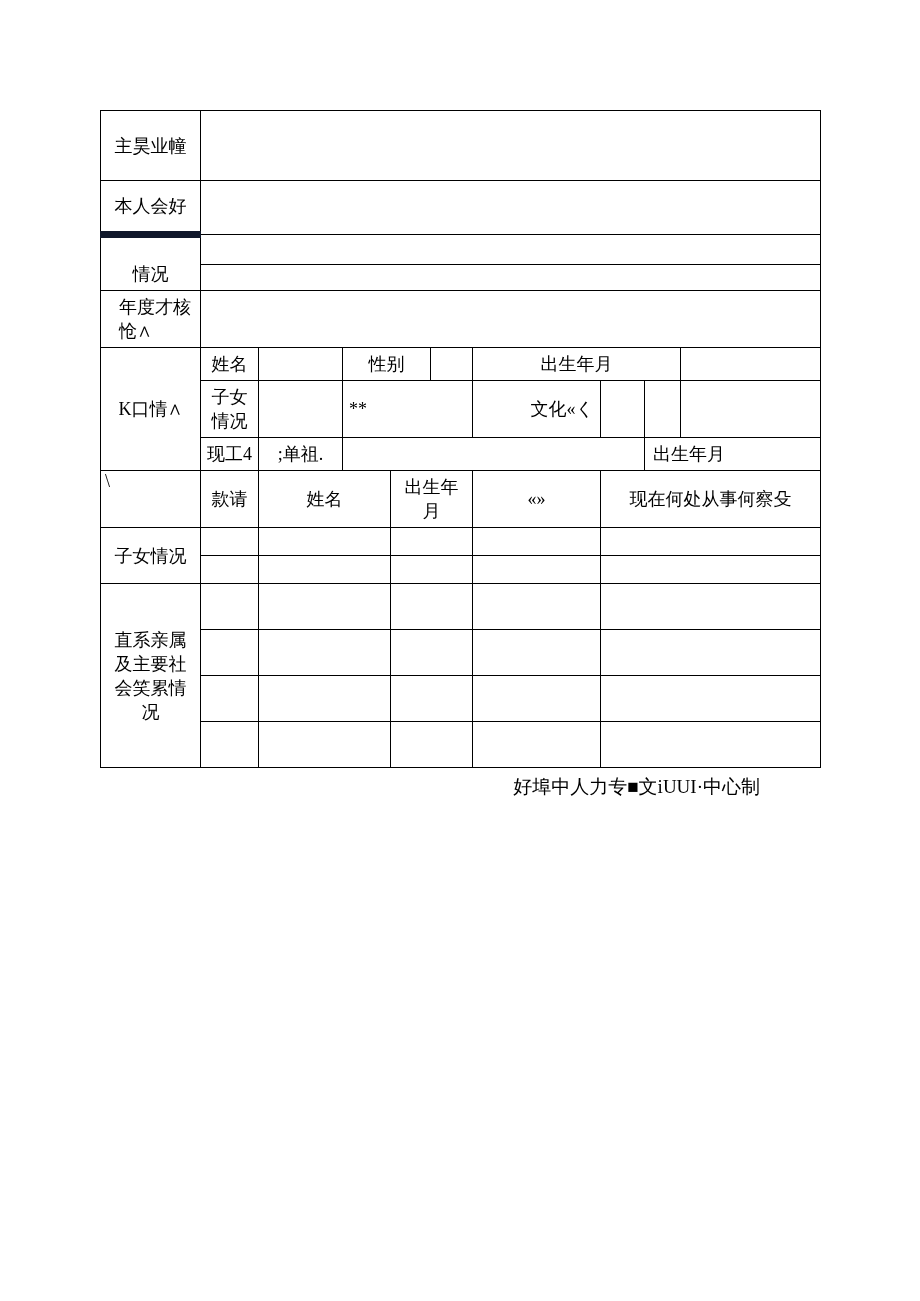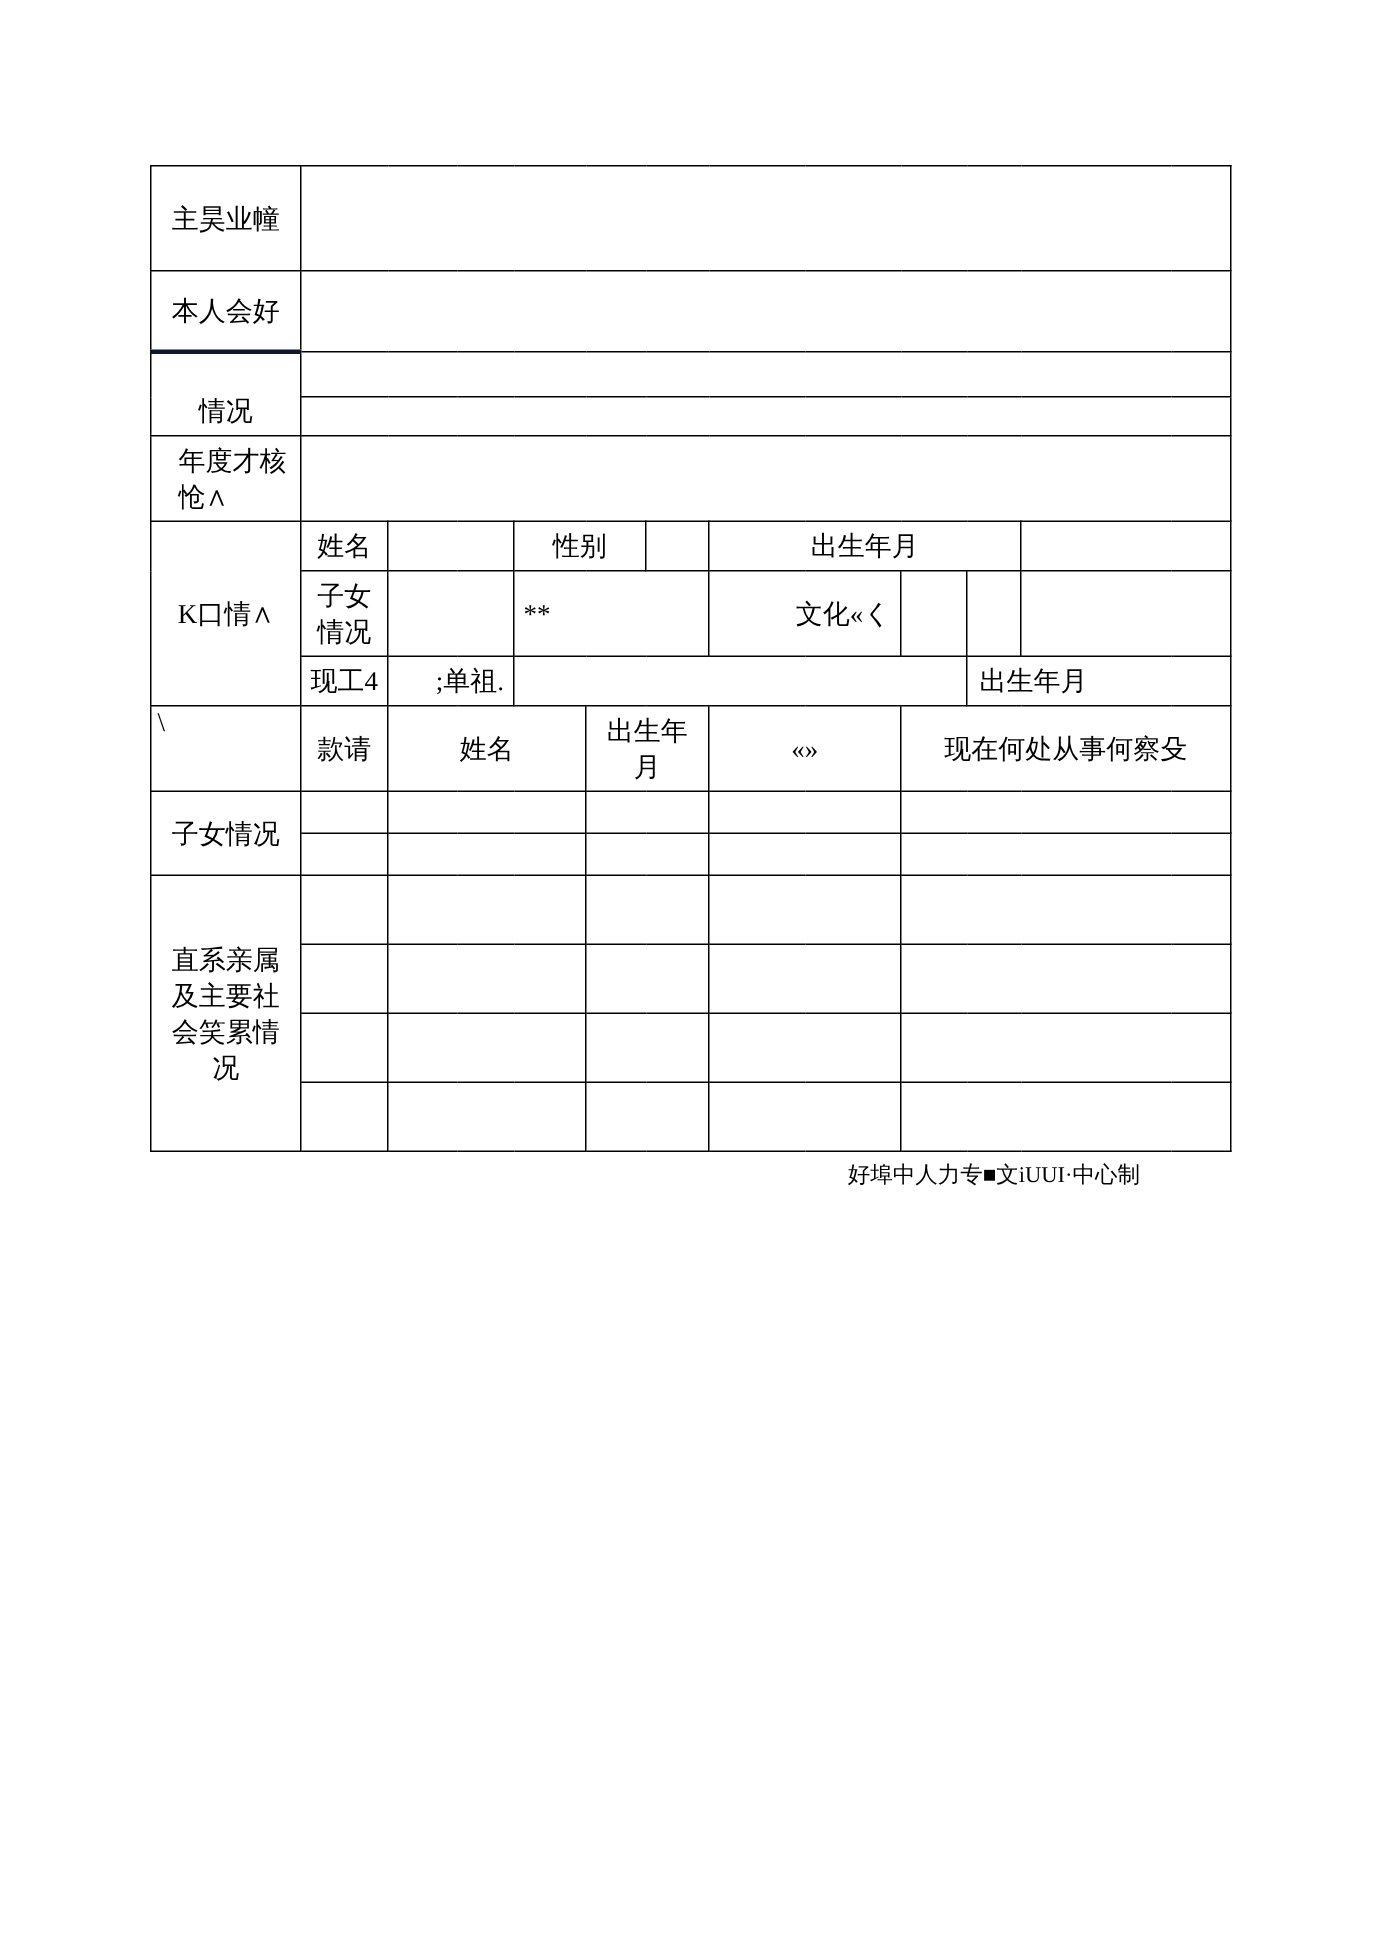--- a/index.html
+++ b/index.html
@@ -22,21 +22,21 @@
   }
   td {
     border: 1px solid #000;
     padding: 4px 6px;
     vertical-align: middle;
     text-align: center;
     word-break: break-all;
   }
   .footer {
     text-align: right;
-    font-size: 15px;
+    font-size: 19px;
     margin-top: 6px;
     padding-right: 60px;
     font-family: "SimSun", serif;
   }
   .left { text-align: left; }
   .tall1 { height: 70px; }
   .tall2 { height: 54px; }
   .row-low { height: 28px; }
   .row-hdr { height: 46px; }
   .row-cell { height: 28px; }
@@ -63,21 +63,21 @@
   <col style="width:40px">
 </colgroup>
 
 <tbody>
         <tr class="tall1">
   <td>主昊业幢</td>
   <td colspan="12"></td>
 </tr>
 
 <tr class="tall2">
-  <td class="left" style="text-align:center;border-bottom:3px solid #0f172a">本人会好</td>
+  <td class="left" style="text-align:center;border-bottom:7px solid #0f172a">本人会好</td>
   <td colspan="12"></td>
 </tr>
 
 <tr style="height:30px">
   <td rowspan="2" style="vertical-align:bottom">情况</td>
   <td colspan="12" style="border-bottom:1px dashed #777"></td>
 </tr>
 <tr style="height:26px">
   <td colspan="12"></td>
 </tr>
@@ -102,21 +102,21 @@
   <td colspan="2"></td>
   <td colspan="3" class="left" style="text-align:left;padding-left:6px">**</td>
   <td colspan="2" class="left" style="text-align:right;padding-left:8px">文化«く</td>
   <td></td>
   <td></td>
   <td colspan="2"></td>
 </tr>
 
 <tr class="row-low">
   <td><span>现工4</span></td>
-  <td colspan="2" class="left" style="text-align:right">;单祖.</td>
+  <td colspan="2" class="left" style="text-align:center">;单祖.</td>
   <td colspan="6"></td>
   <td colspan="3" class="left" style="text-align:left;padding-left:8px">出生年月</td>
 </tr>
 
 <tr class="row-hdr">
   <td class="left" style="text-align:left;vertical-align:top;padding:0 4px">\</td>
   <td>款请</td>
   <td colspan="3">姓名</td>
   <td colspan="2">出生年月</td>
   <td colspan="2">«»</td>

